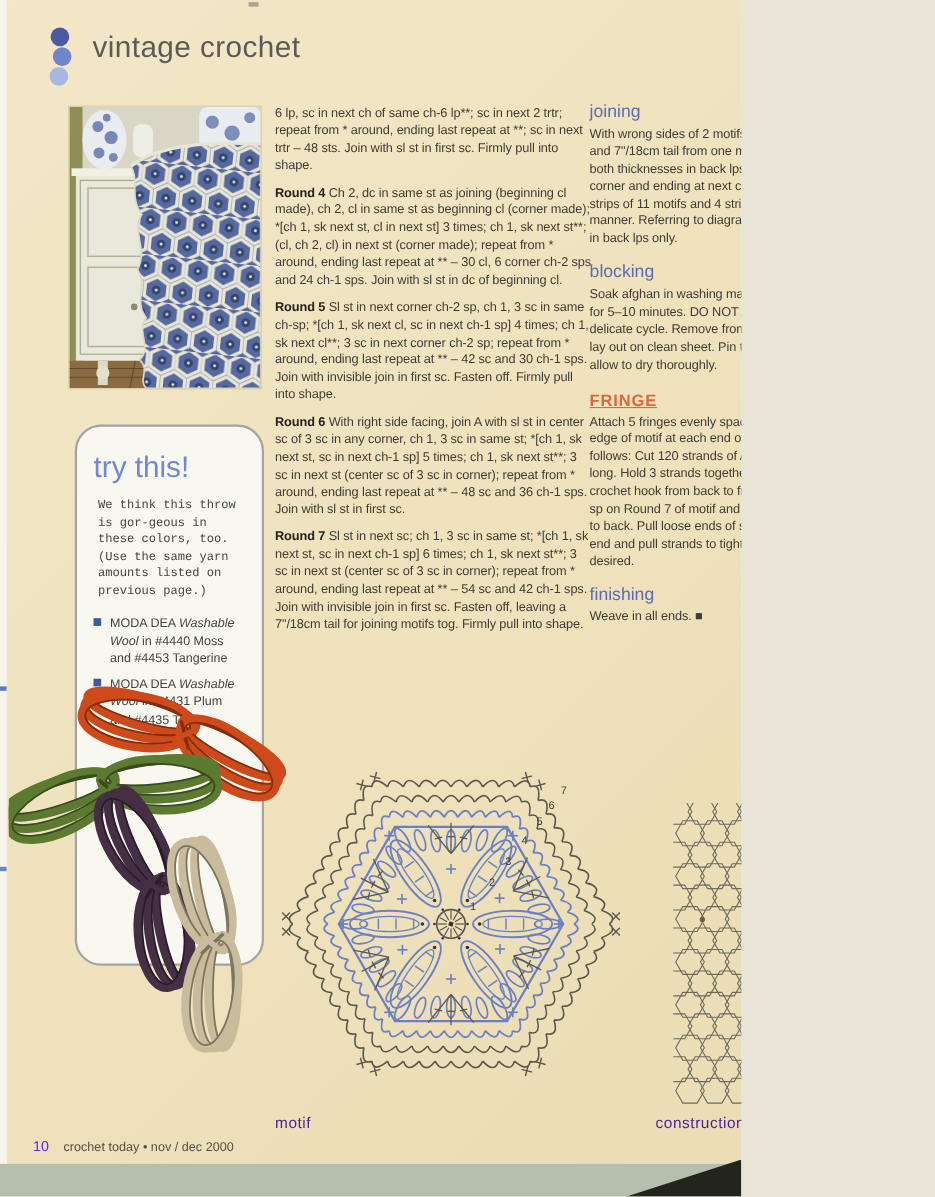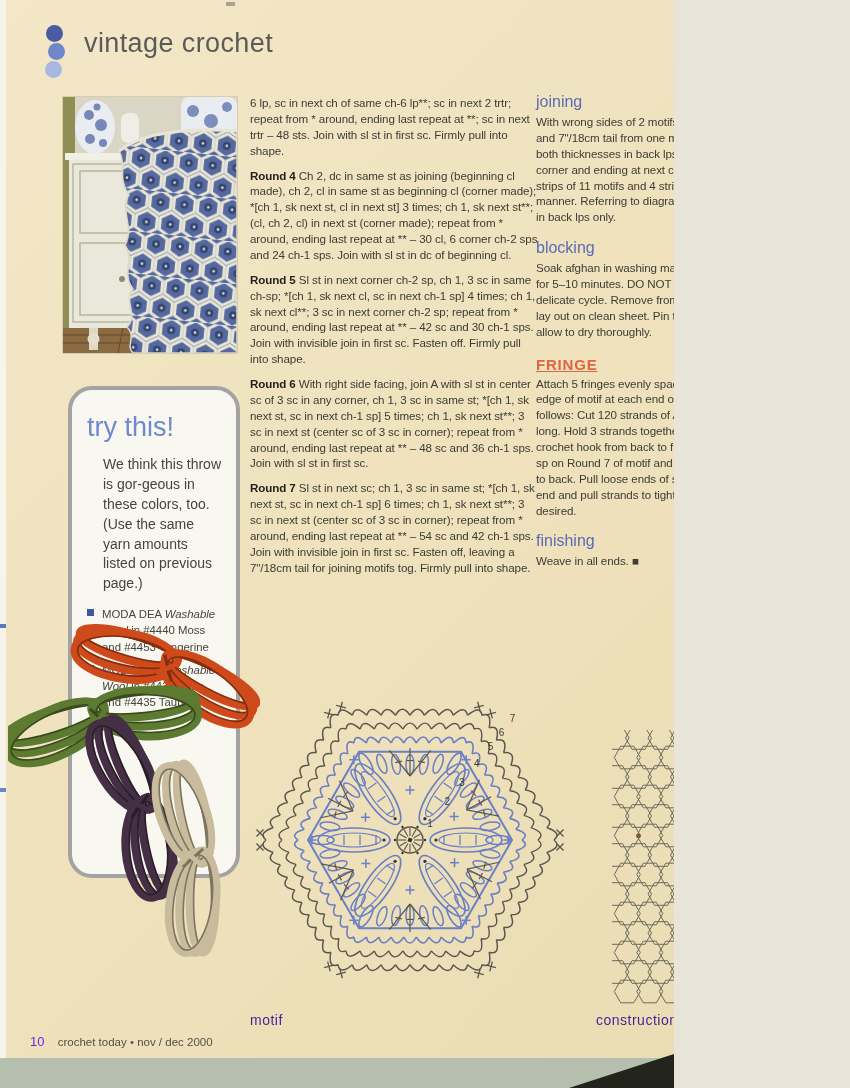--- a/index.html
+++ b/index.html
@@ -19,23 +19,23 @@
   
   .colmain{left:250px;top:95px;width:288px;z-index:3;}
   .colright{left:536px;top:93px;width:263px;z-index:3;}
   .body-txt,.round{font-size:11.6px;line-height:1.37;color:#3d3c35;letter-spacing:-.1px;margin:0 0 9px 0;}
   .round b{color:#23221d;}
   .h-blue{font-size:16px;color:#5b6cb4;margin:14px 0 3px 0;}
   .h-blue.first{margin-top:0;}
   .h-orange{font-size:15px;color:#dd6740;letter-spacing:.8px;margin:16px 0 3px 0;font-weight:bold;text-decoration:underline;}
   
   .trybox{left:68px;top:386px;width:172px;height:492px;z-index:3;box-sizing:border-box;
-          background:#f8f7f0;border:4px solid #a3a3a3;border-radius:24px;padding:16px 15px;}
+          background:#f8f7f0;border:2px solid #a3a3a3;border-radius:24px;padding:16px 15px;}
   .tt-title{font-size:27px;color:#6f89cc;margin:6px 0 12px 0;}
-  .tt-intro{font-size:14px;line-height:1.42;color:#45443e;margin:0 0 12px 16px;}
+  .tt-intro{font-size:11px;line-height:1.42;color:#45443e;margin:0 0 12px 4px;font-family:Liberation Mono, monospace;}
   .tt-item{position:relative;padding-left:15px;font-size:11.4px;line-height:1.42;color:#45443e;margin:0 0 7px 0;}
   .tt-item .sq{position:absolute;left:0;top:3px;width:7px;height:7px;background:#3d59a0;}
   
   .motif-wrap{left:240px;top:668px;width:340px;height:344px;z-index:3;}
   .cons-wrap{left:612px;top:730px;width:186px;height:280px;z-index:3;}
   .diag-label{font-size:14px;color:#4c1d95;letter-spacing:.5px;z-index:6;text-align:left;}
   
   .yarn{left:8px;top:606px;width:252px;height:352px;z-index:4;}
   
   .footer{left:30px;top:1034px;z-index:3;color:#555046;font-size:11.5px;}

